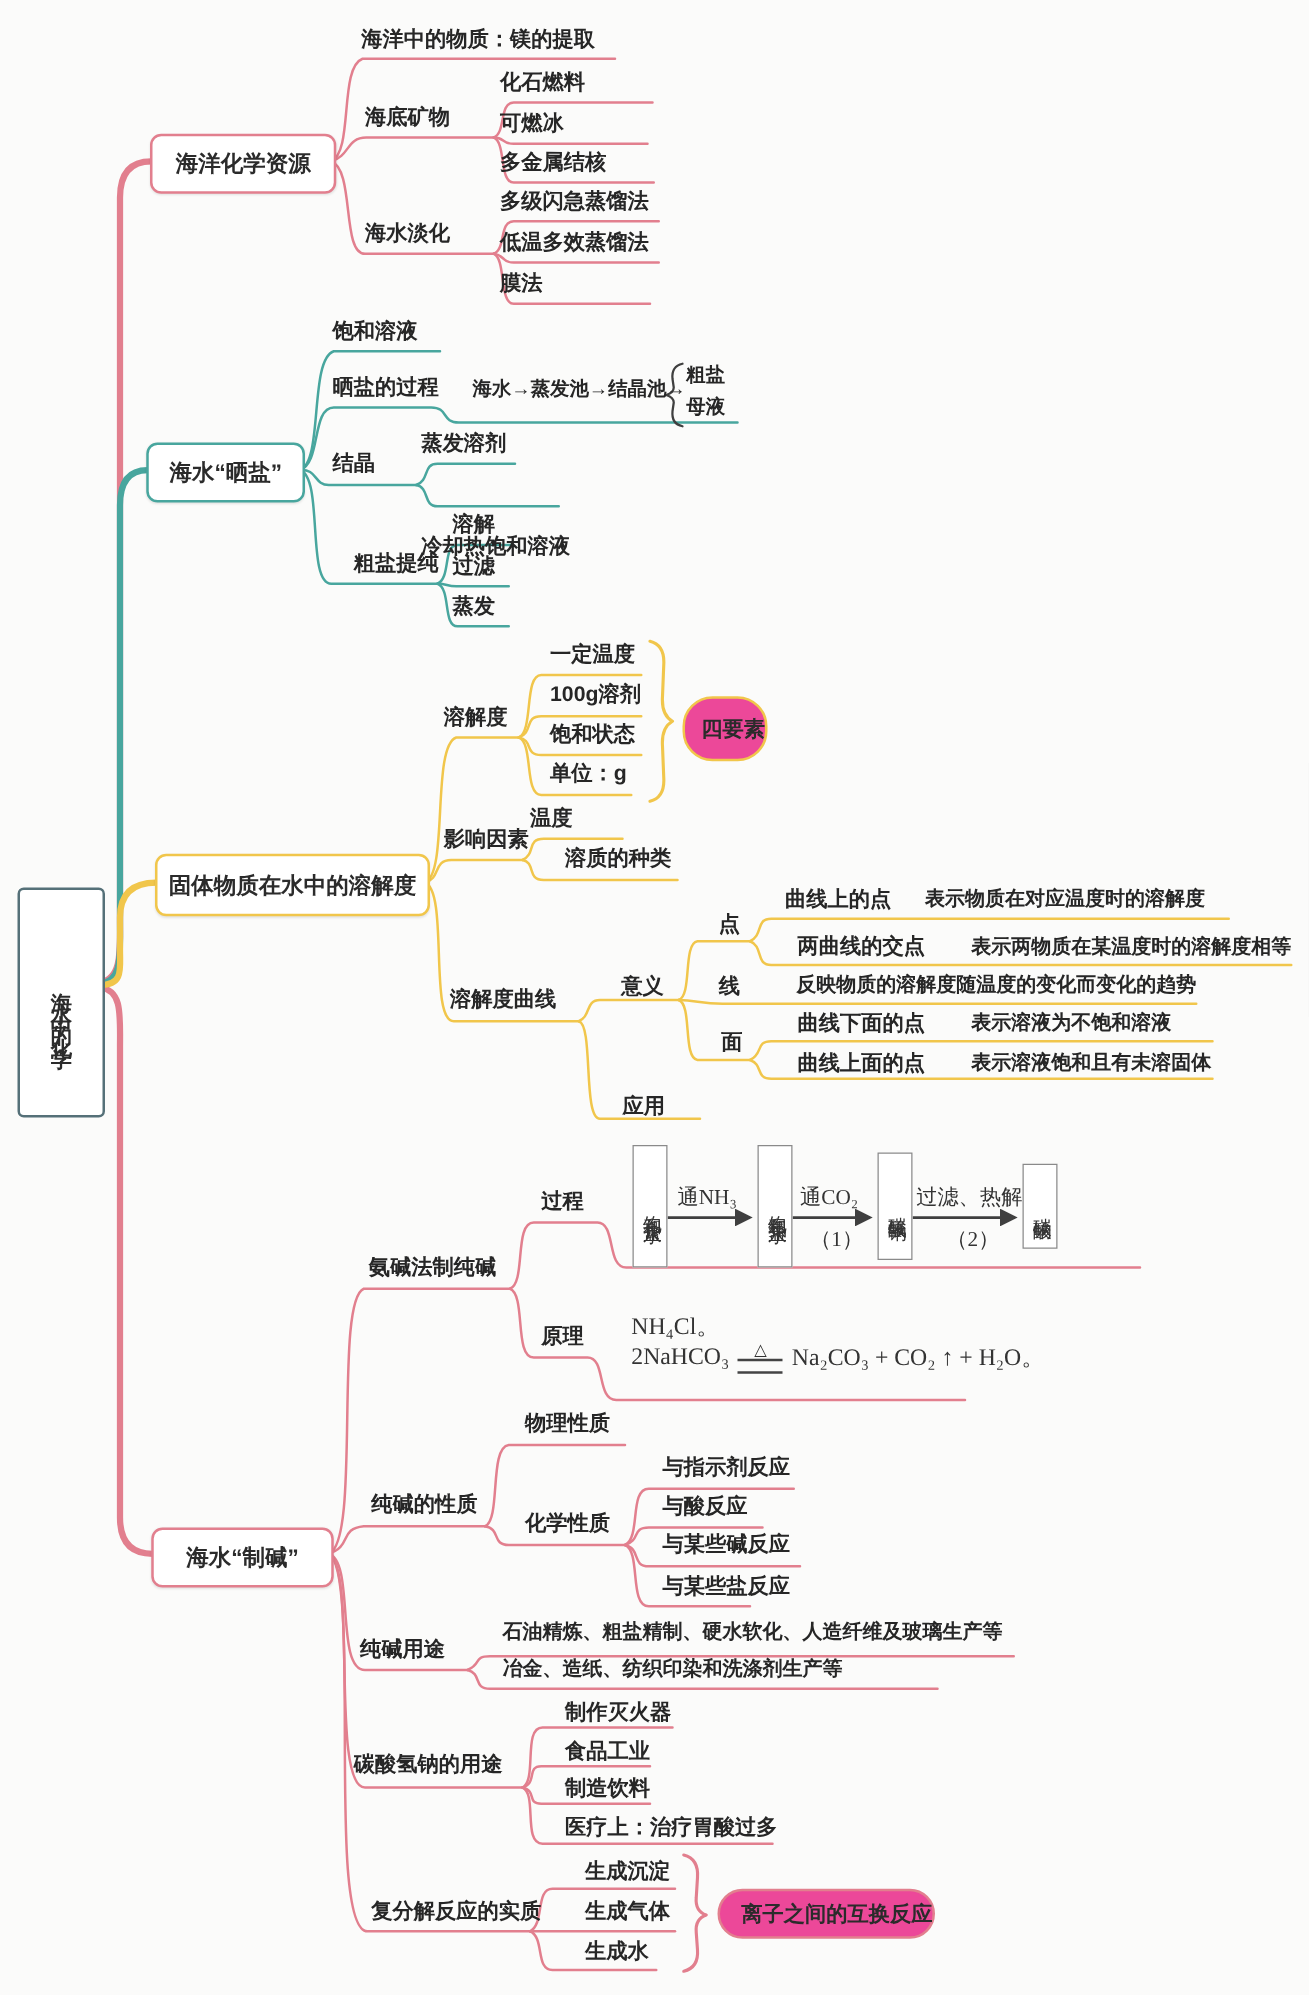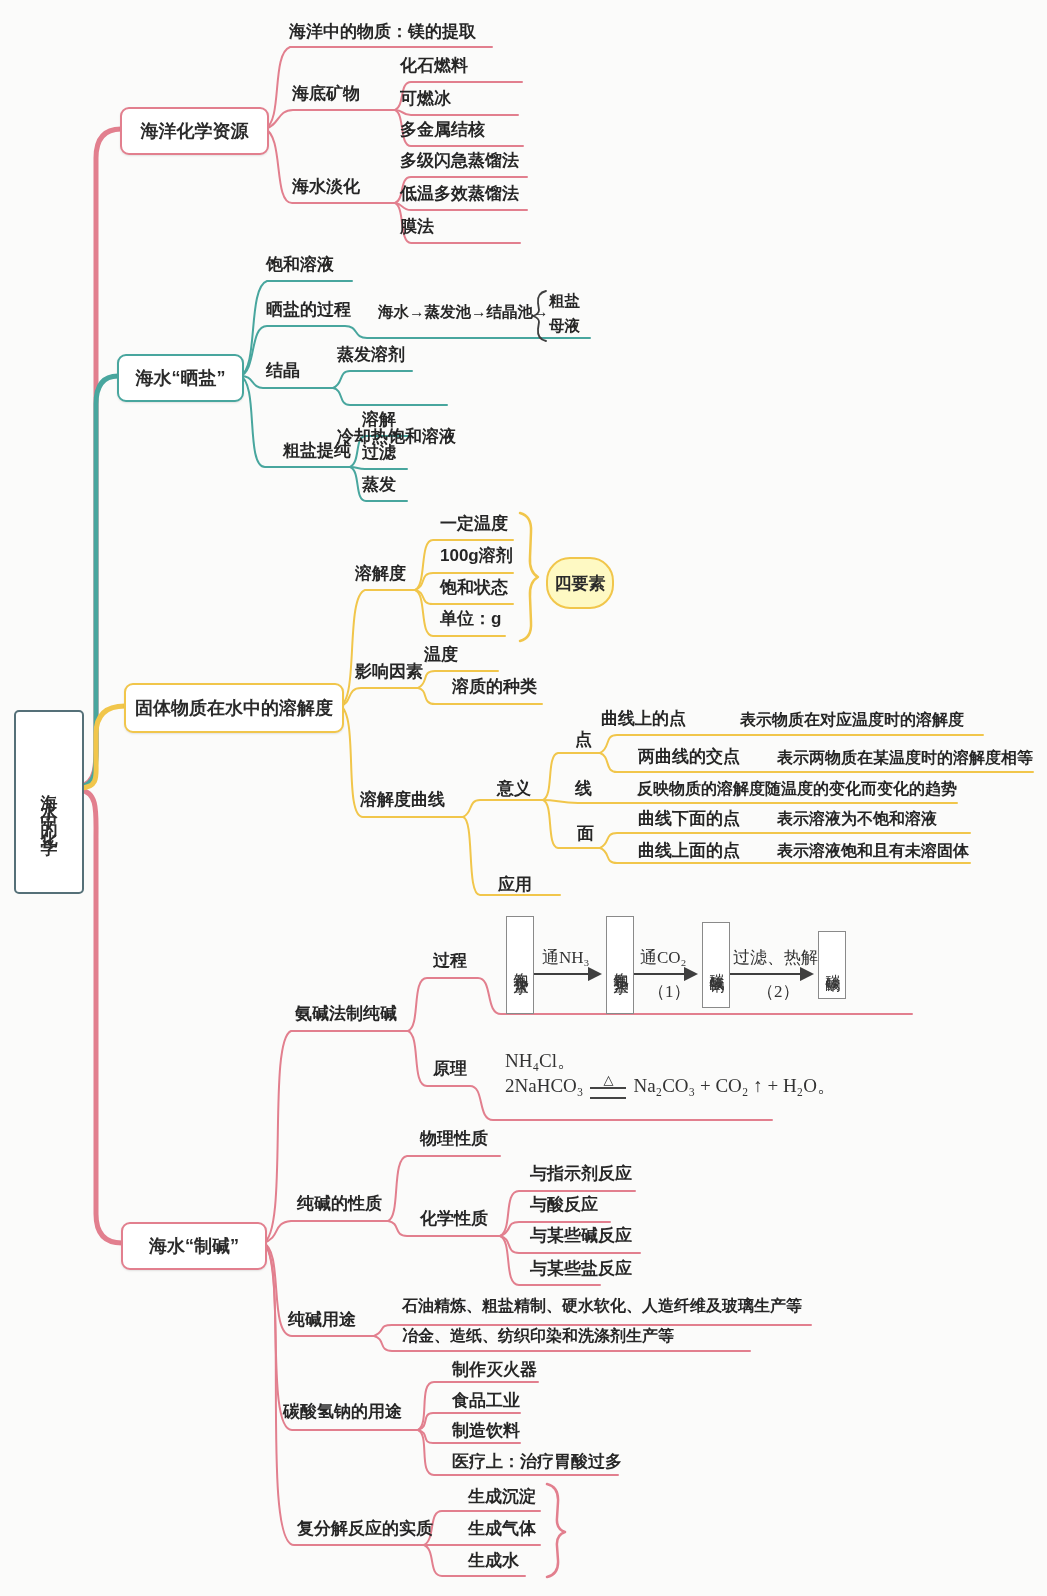--- a/index.html
+++ b/index.html
@@ -20,22 +20,22 @@
   }
   .node.b1,.node.b4{border-color:#e27f8e;}
   .node.b2{border-color:#48a69e;}
   .node.b3{border-color:#f1c64b;}
   .node.root{
     border-color:#557078;border-radius:5px;
     writing-mode:vertical-rl;text-orientation:upright;
     font-size:17px;letter-spacing:9px;padding-top:10px;box-shadow:none;
   }
   .pill{
-    position:absolute;display:flex;align-items:center;justify-content:center;
-    background:#fef9c3;border:2px solid;border-radius:24px;
+    position:absolute;display:flex;align-items:center;justify-content:flex-end;
+    background:#ec4899;border:2px solid;border-radius:24px;
     font-size:17px;font-weight:bold;color:#2b2b2b;white-space:nowrap;
   }
   .pill.y{border-color:#f1c64b;}
   .pill.p{border-color:#e27f8e;}
   .vbox{
     position:absolute;display:flex;align-items:center;justify-content:center;
     background:#fff;border:1.5px solid #8a8a8a;
     writing-mode:vertical-rl;text-orientation:upright;
     font-family:"Liberation Serif","DejaVu Serif",serif;
     font-size:15px;color:#333;line-height:1.05;letter-spacing:2px;
@@ -173,21 +173,21 @@
   <div class="lbl" style="left:440px;top:609px;">单位：g</div>
   <div class="pill y" style="left:546px;top:557px;width:64px;height:48px;">
     <span>四要素</span>
   </div>
   <div class="lbl" style="left:355px;top:662px;">影响因素</div>
   <div class="lbl" style="left:424px;top:645px;">温度</div>
   <div class="lbl" style="left:452px;top:677px;">溶质的种类</div>
   <div class="lbl" style="left:360px;top:790px;">溶解度曲线</div>
   <div class="lbl" style="left:497px;top:779px;">意义</div>
   <div class="lbl" style="left:575px;top:730px;">点</div>
-  <div class="lbl" style="left:601px;top:710px;font-family:Liberation Mono, monospace;">曲线上的点</div>
+  <div class="lbl" style="left:628px;top:710px;">曲线上的点</div>
   <div class="lbl sm" style="left:740px;top:711px;">表示物质在对应温度时的溶解度</div>
   <div class="lbl" style="left:638px;top:747px;">两曲线的交点</div>
   <div class="lbl sm" style="left:777px;top:749px;">表示两物质在某温度时的溶解度相等</div>
   <div class="lbl" style="left:575px;top:779px;">线</div>
   <div class="lbl sm" style="left:637px;top:780px;">反映物质的溶解度随温度的变化而变化的趋势</div>
   <div class="lbl" style="left:577px;top:824px;">面</div>
   <div class="lbl" style="left:638px;top:809px;">曲线下面的点</div>
   <div class="lbl sm" style="left:777px;top:810px;">表示溶液为不饱和溶液</div>
   <div class="lbl" style="left:638px;top:841px;">曲线上面的点</div>
   <div class="lbl sm" style="left:777px;top:842px;">表示溶液饱和且有未溶固体</div>
@@ -245,14 +245,17 @@
   <div class="lbl" style="left:283px;top:1402px;">碳酸氢钠的用途</div>
   <div class="lbl" style="left:452px;top:1360px;">制作灭火器</div>
   <div class="lbl" style="left:452px;top:1391px;">食品工业</div>
   <div class="lbl" style="left:452px;top:1421px;">制造饮料</div>
   <div class="lbl" style="left:452px;top:1452px;">医疗上：治疗胃酸过多</div>
 
   <div class="lbl" style="left:297px;top:1519px;">复分解反应的实质</div>
   <div class="lbl" style="left:468px;top:1487px;">生成沉淀</div>
   <div class="lbl" style="left:468px;top:1519px;">生成气体</div>
   <div class="lbl" style="left:468px;top:1551px;">生成水</div>
+  <div class="pill p" style="left:574px;top:1511px;width:170px;height:36px;">
+    <span>离子之间的互换反应</span>
+  </div>
 
 </div>
 
 </body></html>

